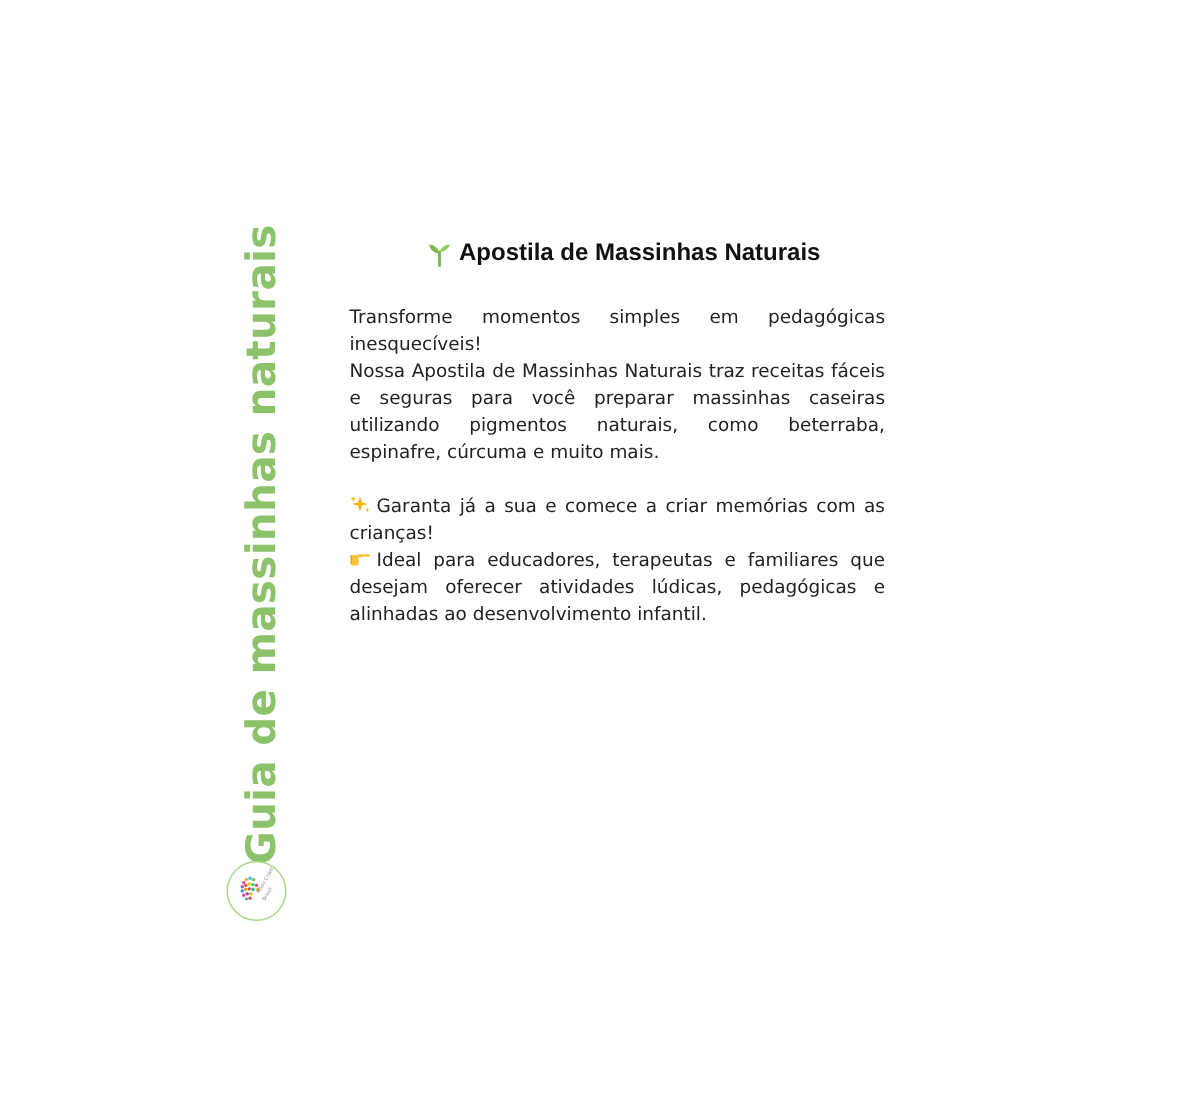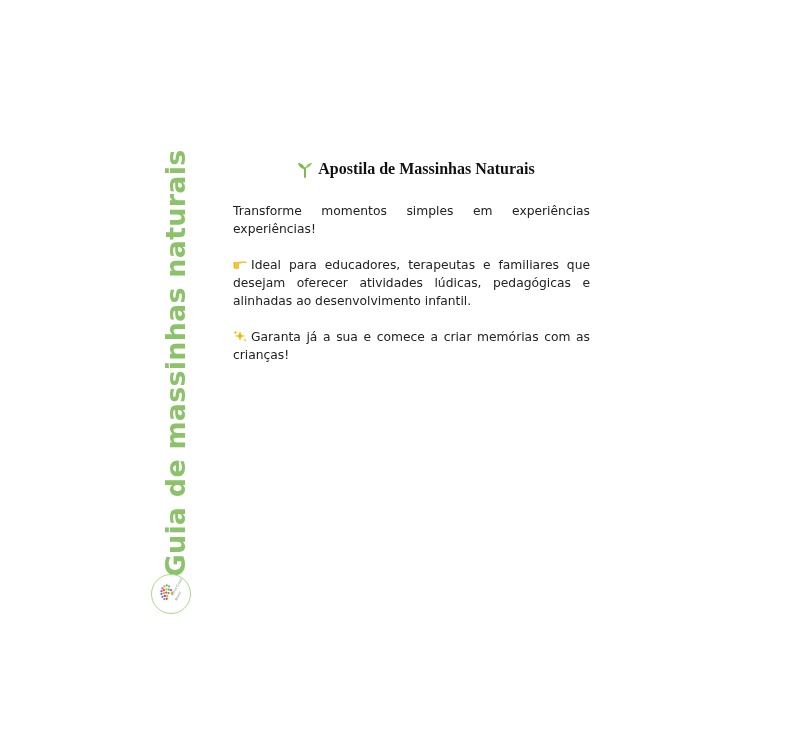--- a/index.html
+++ b/index.html
@@ -52,21 +52,21 @@
       position: absolute;
       left: 233px;
       top: 156px;
       width: 357px;
     }
     .heading {
       display: flex;
       align-items: center;
       justify-content: center;
       gap: 4px;
-      font-family: Liberation Serif, serif;
+      font-family: Liberation Sans, sans-serif;
       font-weight: bold;
       font-size: 16px;
       color: #111;
       height: 26px;
       margin-left: 8px;
     }
     .sprout-icon { width: 18px; height: 18px; display: inline-block; }
     .body-text {
       margin-top: 20px;
       font-family: "DejaVu Sans", sans-serif;
@@ -130,30 +130,31 @@
     <svg class="sprout-icon" viewBox="0 0 18 18">
       <path d="M9 17 L9 8" stroke="#7dbb4e" stroke-width="2" fill="none" stroke-linecap="round"></path>
       <path d="M9 9 C6 9 3 7 2 3 C5 3 8 5 9 9 Z" fill="#7dbb4e"></path>
       <path d="M9 8 C10 5 13 3 16 3 C15 6 12 8 9 8 Z" fill="#8fcb5c"></path>
     </svg>
     <span>Apostila de Massinhas Naturais</span>
   </div>
 
   <div class="body-text">
     <p class="para">
-      <span>Transforme momentos simples em experiências experiências!</span><br>
+      <span>Transforme momentos simples em pedagógicas inesquecíveis!</span><br>
+      <span>Nossa Apostila de Massinhas Naturais traz receitas fáceis e seguras para você preparar massinhas caseiras utilizando pigmentos naturais, como beterraba, espinafre, cúrcuma e muito mais.</span>
+    </p>
+    <p class="para tight">
+      <svg class="emoji" viewBox="0 0 14 12">
+        <path d="M7 1 L8.3 5 L12.5 6 L8.3 7 L7 11 L5.7 7 L1.5 6 L5.7 5 Z" fill="#f8b500"></path>
+        <path d="M2.5 0.5 L3 2 L4.5 2.5 L3 3 L2.5 4.5 L2 3 L0.5 2.5 L2 2 Z" fill="#f8b500"></path>
+        <path d="M12 8.5 L12.4 9.6 L13.5 10 L12.4 10.4 L12 11.5 L11.6 10.4 L10.5 10 L11.6 9.6 Z" fill="#f8b500"></path>
+      </svg><span>Garanta já a sua e comece a criar memórias com as crianças!</span>
     </p>
     <p class="para">
       <svg class="emoji" viewBox="0 0 14 12">
         <path d="M1 4 L8 4 C9 4 9 5.5 8 5.5 L6 5.5 L6 10 C6 11 5 11 4 11 L2 11 C1 11 1 10 1 9 Z" fill="#f8c23a"></path>
         <path d="M6 3.5 L13 3.5 C14 3.5 14 5 13 5 L6 5 Z" fill="#f8c23a"></path>
         <path d="M1 4 L1 10" stroke="#e0a51e" stroke-width="0.8"></path>
       </svg><span>Ideal para educadores, terapeutas e familiares que desejam oferecer atividades lúdicas, pedagógicas e alinhadas ao desenvolvimento infantil.</span>
     </p>
-    <p class="para tight">
-      <svg class="emoji" viewBox="0 0 14 12">
-        <path d="M7 1 L8.3 5 L12.5 6 L8.3 7 L7 11 L5.7 7 L1.5 6 L5.7 5 Z" fill="#f8b500"></path>
-        <path d="M2.5 0.5 L3 2 L4.5 2.5 L3 3 L2.5 4.5 L2 3 L0.5 2.5 L2 2 Z" fill="#f8b500"></path>
-        <path d="M12 8.5 L12.4 9.6 L13.5 10 L12.4 10.4 L12 11.5 L11.6 10.4 L10.5 10 L11.6 9.6 Z" fill="#f8b500"></path>
-      </svg><span>Garanta já a sua e comece a criar memórias com as crianças!</span>
-    </p>
   </div>
 </div>
 
 </body></html>

